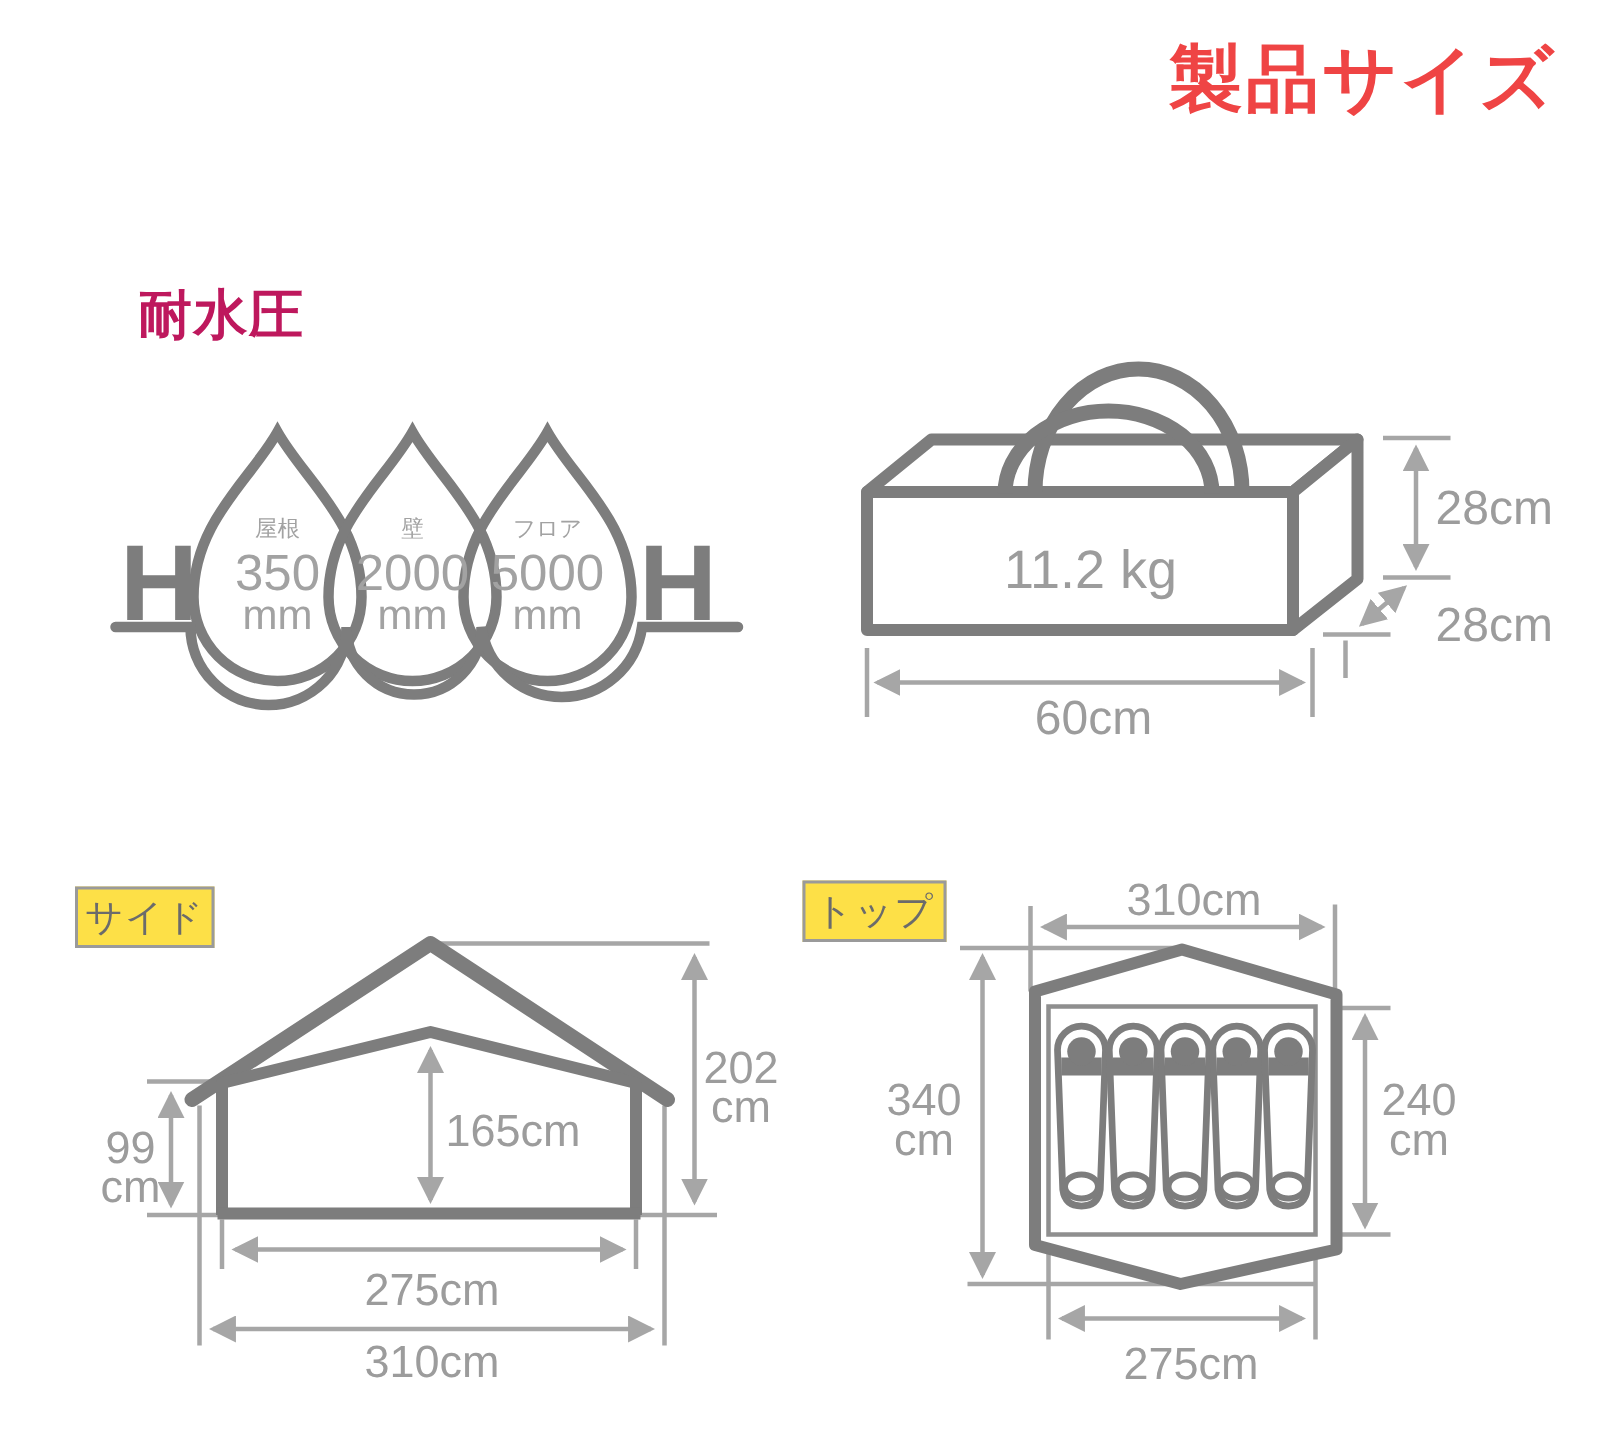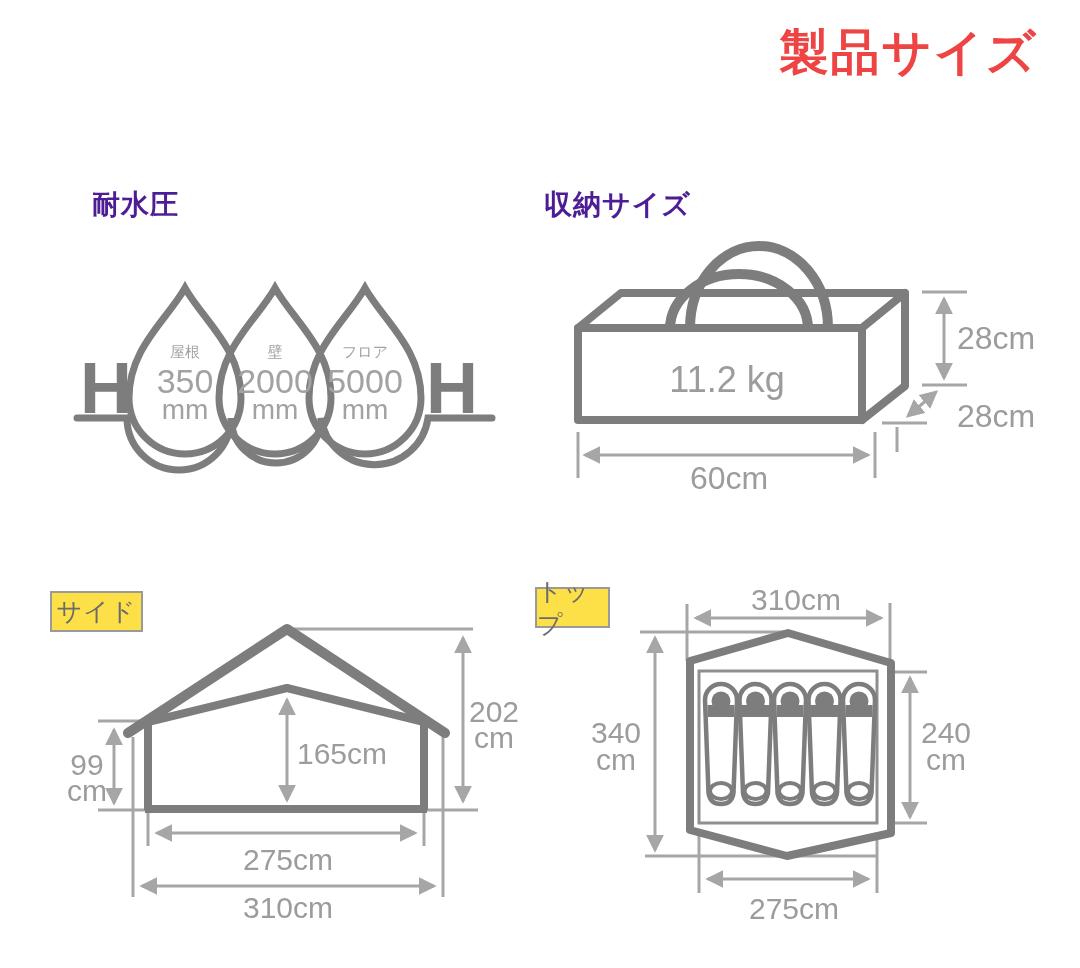--- a/index.html
+++ b/index.html
@@ -1,40 +1,39 @@
 <!DOCTYPE html>
 <html><head>
 <meta charset="utf-8">
 <style>
   html,body{margin:0;padding:0;background:#fff;}
   body{font-family:"Liberation Sans","DejaVu Sans",sans-serif;}
   .canvas{position:relative;width:1080px;height:968px;background:#ffffff;overflow:hidden;}
   .page-title{position:absolute;top:20px;right:42px;font-size:49px;font-weight:600;color:#ef4444;letter-spacing:2px;}
-  .sec-heading{position:absolute;font-size:28px;font-weight:600;color:#4c1d95;letter-spacing:1px;text-align:center;}
+  .sec-heading{position:absolute;font-size:36px;font-weight:600;color:#be185d;letter-spacing:1px;text-align:center;}
   .h-water{left:92px;top:186px;}
   .h-storage{left:544px;top:186px;}
   .h-size{left:100px;top:501px;}
   .tag-box{position:absolute;box-sizing:border-box;border:2px solid #9a9a9a;background:#fde047;
            display:flex;align-items:center;justify-content:center;font-size:25px;color:#6b6b6b;letter-spacing:1px;}
   .tag-side{left:50px;top:591px;width:93px;height:41px;}
-  .tag-top{left:535px;top:587px;width:75px;height:41px;}
+  .tag-top{left:535px;top:587px;width:96px;height:41px;}
   svg{position:absolute;}
   svg text{font-family:"Liberation Sans","DejaVu Sans",sans-serif;}
   .dim-text{fill:#9c9c9c;}
   .drop-text{fill:#a2a2a2;}
 </style>
 </head>
 <body>
 
 <div class="canvas">
 
   <div class="page-title">製品サイズ</div>
 
   <div class="sec-heading h-water">耐水圧</div>
-  <div class="sec-heading h-storage">収納サイズ</div>
 
   <div class="tag-box tag-side">サイド</div>
   <div class="tag-box tag-top">トップ</div>
 
   <svg style="left:60px;top:235px;" width="450" height="260" viewBox="60 235 450 260">
     <g>
 
       <path d="M185 288 C167 320 129 348 129 398 A56 56 0 1 0 241 398 C241 348 203 320 185 288 Z" fill="#fff"></path>
       <path d="M275 288 C257 320 219 348 219 398 A56 56 0 1 0 331 398 C331 348 293 320 275 288 Z" fill="#fff"></path>
       <path d="M365 288 C347 320 309 348 309 398 A56 56 0 1 0 421 398 C421 348 383 320 365 288 Z" fill="#fff"></path>

